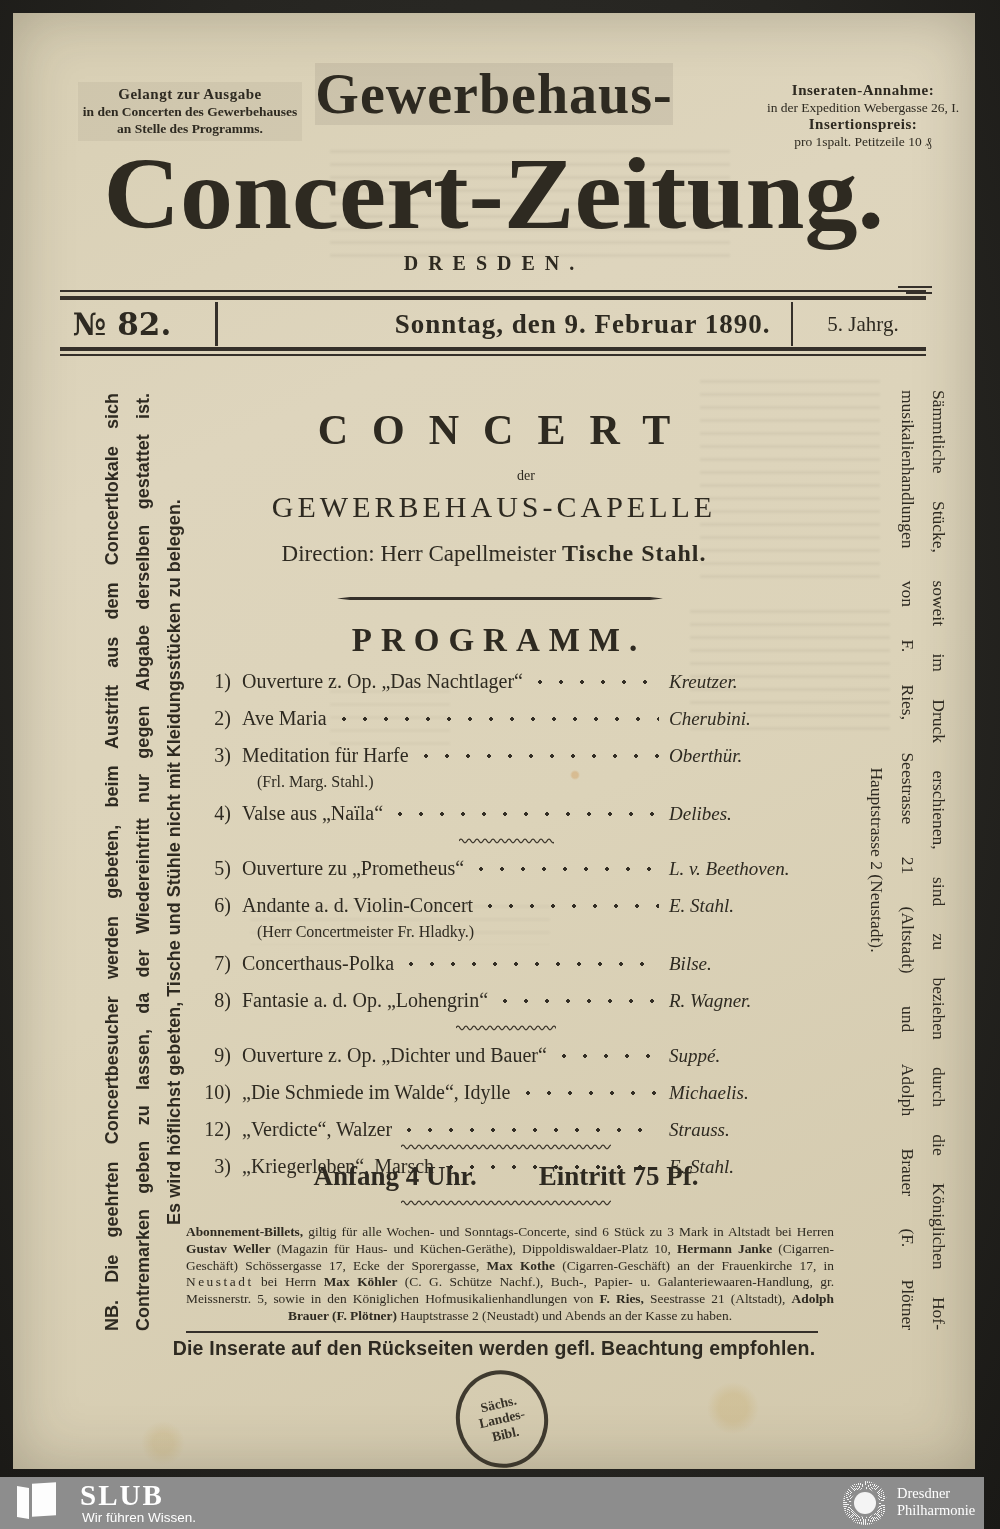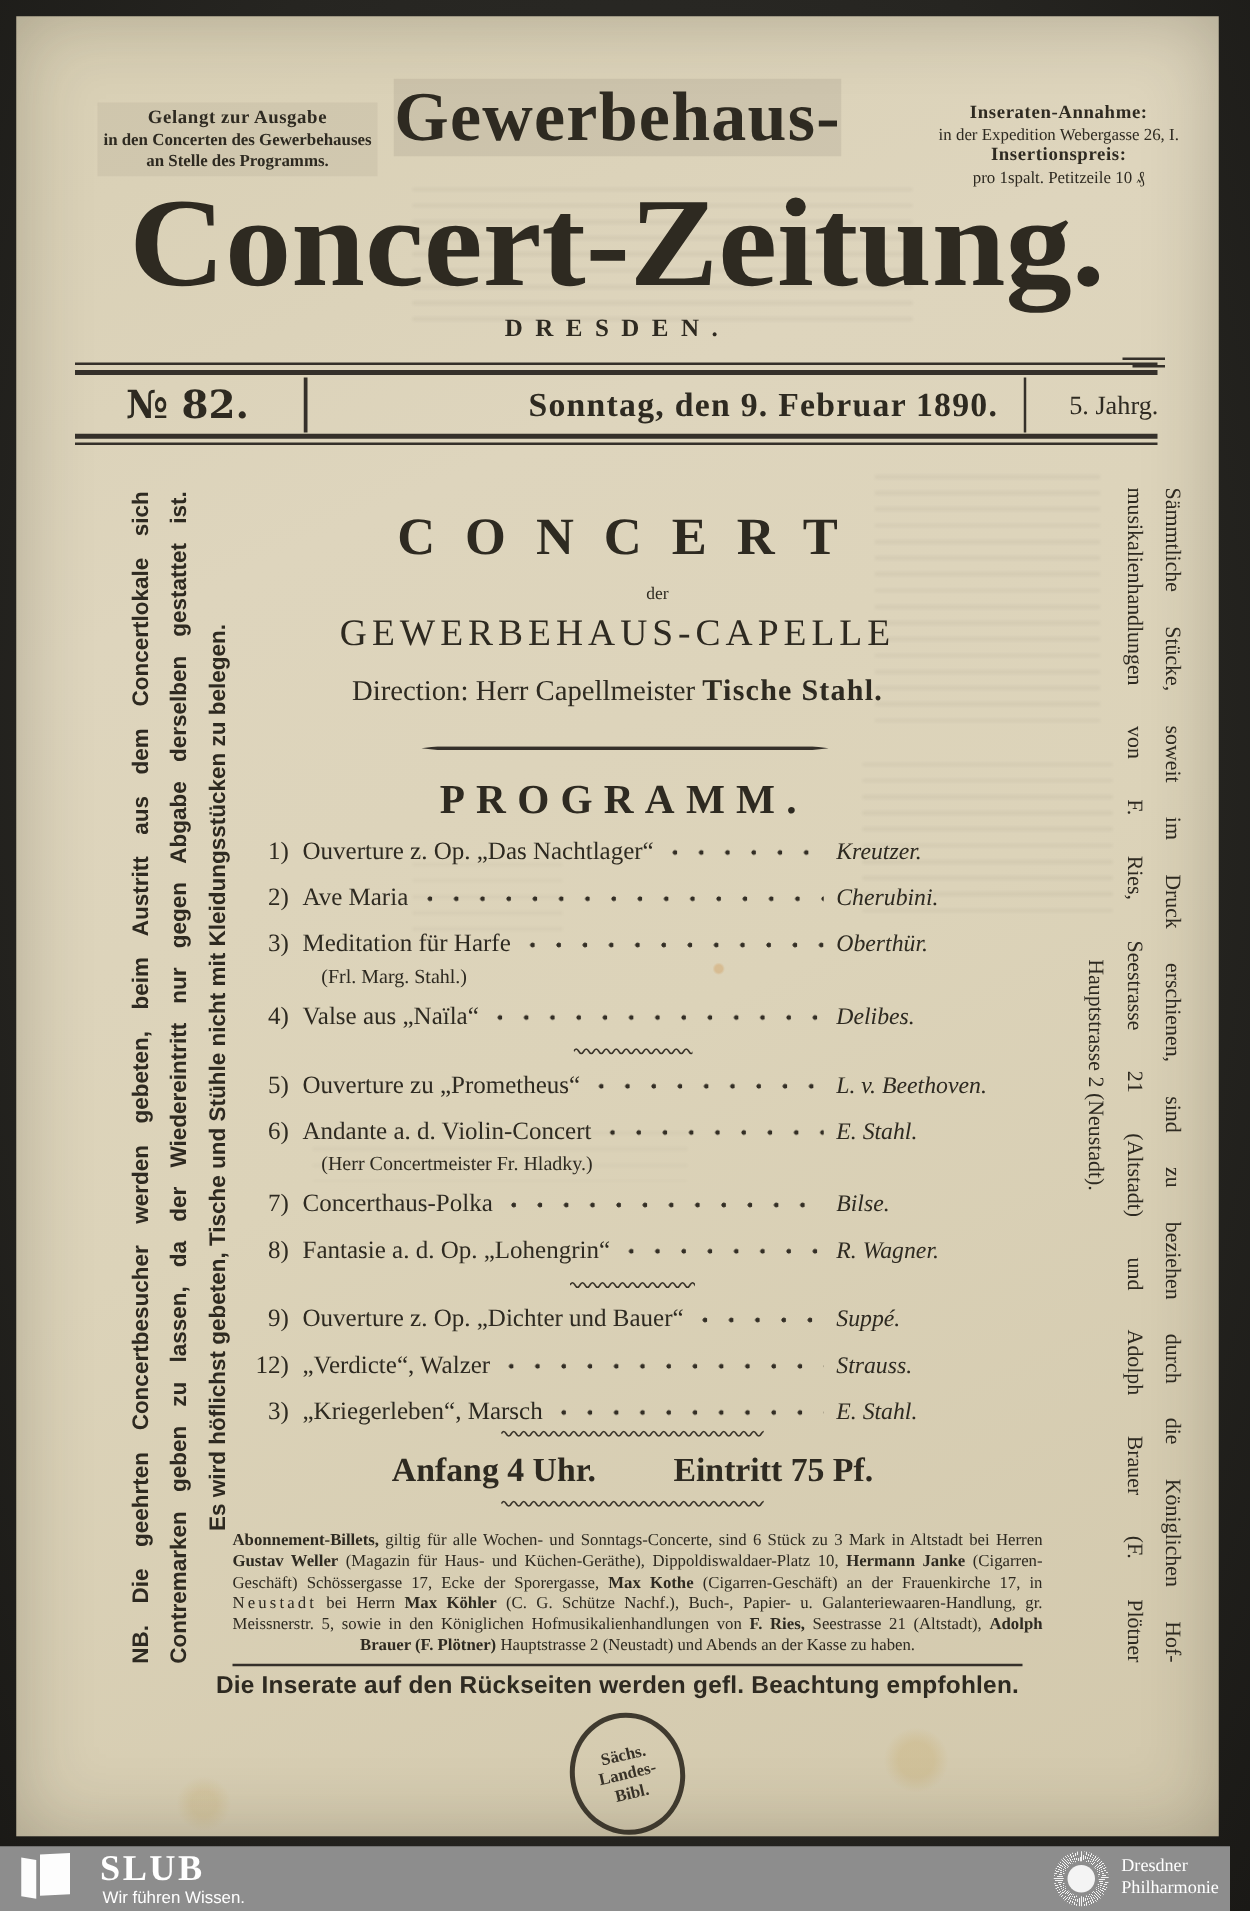--- a/index.html
+++ b/index.html
@@ -20,21 +20,21 @@
           background:rgba(80,72,56,.07);padding:4px 2px;}
   .notice .n0{font-size:15px;letter-spacing:.5px;}
   .m-center{position:absolute;left:13px;width:962px;text-align:center;}
   .title-top{top:62px;font-size:56px;font-weight:bold;letter-spacing:1px;}
   .title-top span{background:rgba(80,72,56,.10);padding:0 0;}
   .title-main{top:136px;font-size:101px;font-weight:bold;white-space:nowrap;}
   .title-main span{display:inline-block;transform:scaleX(1.05);}
   .title-city{top:252px;font-size:20px;font-weight:bold;letter-spacing:10px;}
   
   .rule{position:absolute;background:#35302a;}
-  .dateline{position:absolute;left:77px;top:302px;width:864px;height:44px;display:flex;align-items:center;gap:20px;}
+  .dateline{position:absolute;left:49px;top:302px;width:864px;height:44px;display:flex;align-items:center;gap:20px;}
   .dl-sep{width:2.5px;height:44px;background:#35302a;}
   .dl-issue{width:146px;text-align:center;font-size:31px;font-weight:bold;font-family:"DejaVu Serif","Liberation Serif",serif;}
   .dl-date{flex:1;text-align:right;font-size:27px;font-weight:bold;letter-spacing:1px;}
   .dl-vol{width:100px;text-align:center;font-size:21px;}
   
   .c-head{top:406px;font-size:42px;font-weight:bold;letter-spacing:24px;margin-left:12px;}
   .c-der{top:468px;font-size:14px;padding-left:32px;}
   .c-ens{top:490px;font-size:30px;letter-spacing:4px;font-weight:500;}
   .c-dir{top:540px;font-size:23px;}
   .c-dir b{font-size:24px;letter-spacing:1px;}
@@ -100,21 +100,21 @@
   <div class="ghost" style="left:700px;top:380px;width:180px;height:200px;"></div>
   <div class="ghost" style="left:690px;top:610px;width:200px;height:120px;"></div>
   <div class="ghost" style="left:330px;top:690px;width:120px;height:60px;opacity:.35;"></div>
   <div class="ghost" style="left:250px;top:905px;width:300px;height:40px;opacity:.3;"></div>
 
   <div class="notice" style="left:78px;top:82px;width:220px;">
       <div class="n0">Gelangt zur Ausgabe</div>
       <div>in den Concerten des Gewerbehauses</div>
       <div>an Stelle des Programms.</div>
     </div>
-  <div class="notice" style="left:728px;top:78px;width:234px;background:none;">
+  <div class="notice" style="left:744px;top:78px;width:234px;background:none;">
       <div class="n0" style="font-family: &quot;Liberation Serif&quot;, &quot;DejaVu Sans&quot;, serif;">Inseraten-Annahme:</div>
       <div style="font-weight: normal; font-family: &quot;Liberation Serif&quot;, &quot;DejaVu Sans&quot;, serif;">in der Expedition Webergasse 26, I.</div>
       <div class="n0" style="font-family: &quot;Liberation Serif&quot;, &quot;DejaVu Sans&quot;, serif;">Insertionspreis:</div>
       <div style="font-weight: normal; font-family: &quot;Liberation Serif&quot;, &quot;DejaVu Sans&quot;, serif;">pro 1spalt. Petitzeile 10 ₰</div>
     </div>
   <div class="m-center title-top"><span>Gewerbehaus-</span></div>
   <div class="m-center title-main"><span>Concert-Zeitung.</span></div>
   <div class="m-center title-city">DRESDEN.</div>
 
   <div class="rule" style="left:60px;top:290px;width:866px;height:1.5px;"></div>
@@ -196,20 +196,26 @@
       <svg class="wave" width="100" height="8" viewBox="0 0 100 8">
         <path d="M0 4 q2 -3.6 4 0 q2 3.6 4 0 q2 -3.6 4 0 q2 3.6 4 0 q2 -3.6 4 0 q2 3.6 4 0 q2 -3.6 4 0 q2 3.6 4 0 q2 -3.6 4 0 q2 3.6 4 0 q2 -3.6 4 0 q2 3.6 4 0 q2 -3.6 4 0 q2 3.6 4 0 q2 -3.6 4 0 q2 3.6 4 0 q2 -3.6 4 0 q2 3.6 4 0 q2 -3.6 4 0 q2 3.6 4 0 q2 -3.6 4 0 q2 3.6 4 0 q2 -3.6 4 0 q2 3.6 4 0 q2 -3.6 4 0 q2 3.6 4 0" fill="none" stroke="#3a342a" stroke-width="1.3"></path>
       </svg>
       <div class="prog-row">
         <span class="prog-no">9)</span>
         <span class="prog-title">Ouverture z. Op. „Dichter und Bauer“</span>
         <span class="prog-leader"></span>
         <span class="prog-comp">Suppé.</span>
       </div>
       <div class="prog-row">
+        <span class="prog-no">10)</span>
+        <span class="prog-title">„Die Schmiede im Walde“, Idylle</span>
+        <span class="prog-leader"></span>
+        <span class="prog-comp">Michaelis.</span>
+      </div>
+      <div class="prog-row">
         <span class="prog-no">12)</span>
         <span class="prog-title">„Verdicte“, Walzer</span>
         <span class="prog-leader"></span>
         <span class="prog-comp">Strauss.</span>
       </div>
       <div class="prog-row">
         <span class="prog-no">3)</span>
         <span class="prog-title">„Kriegerleben“, Marsch</span>
         <span class="prog-leader"></span>
         <span class="prog-comp">E. Stahl.</span>

